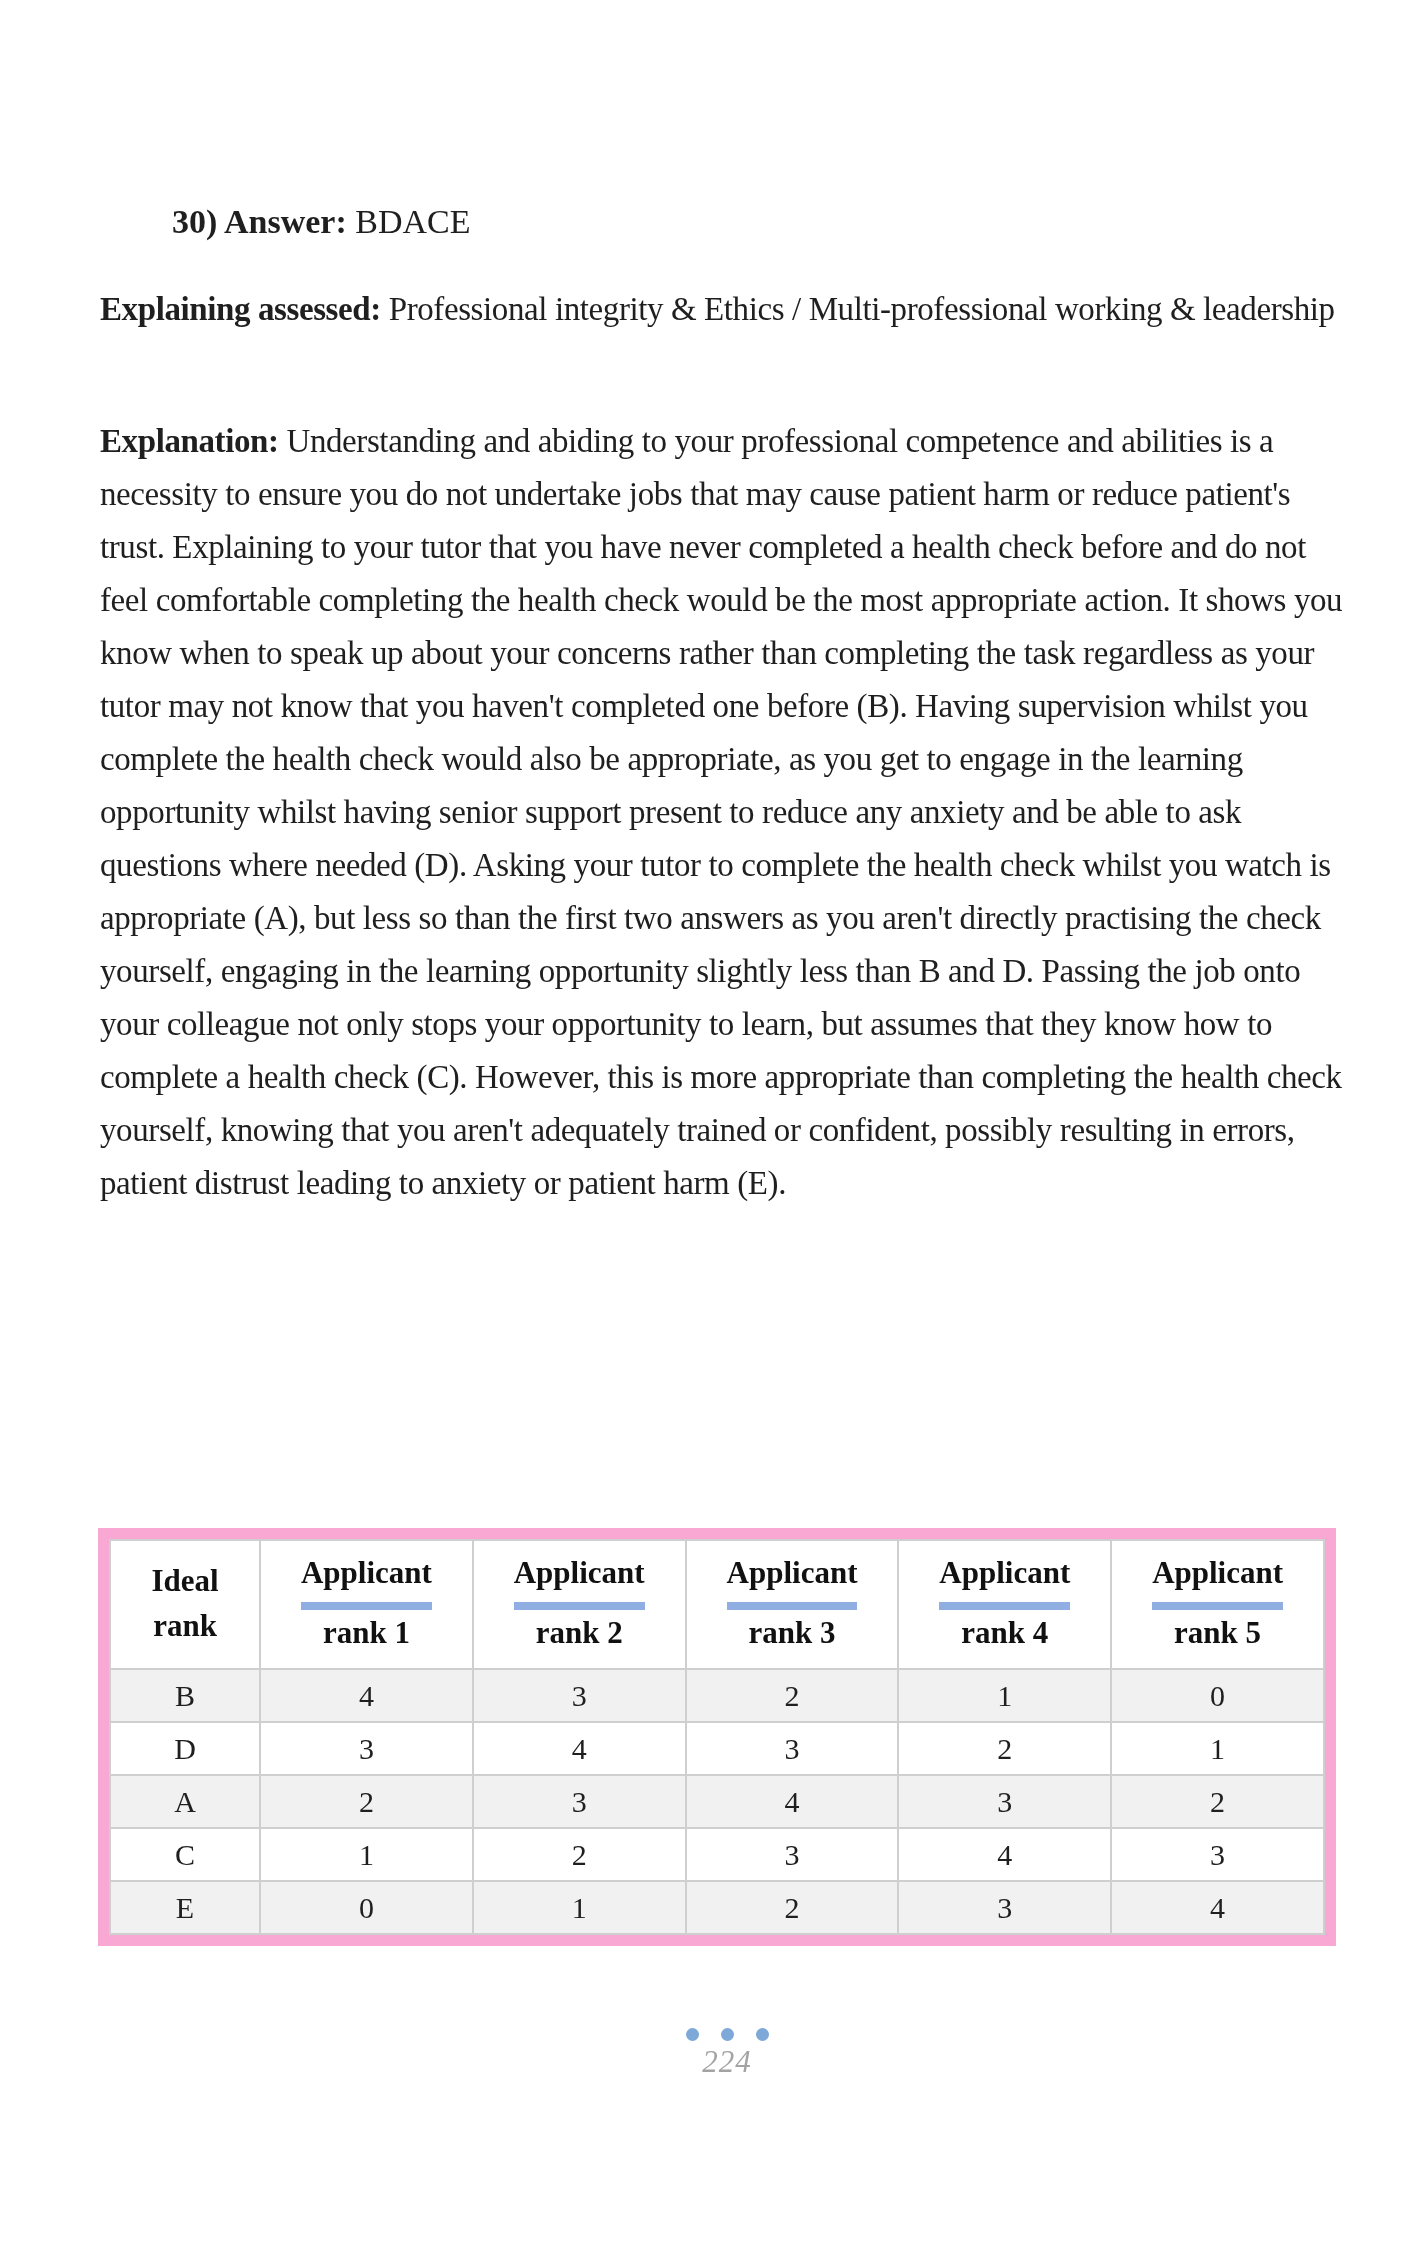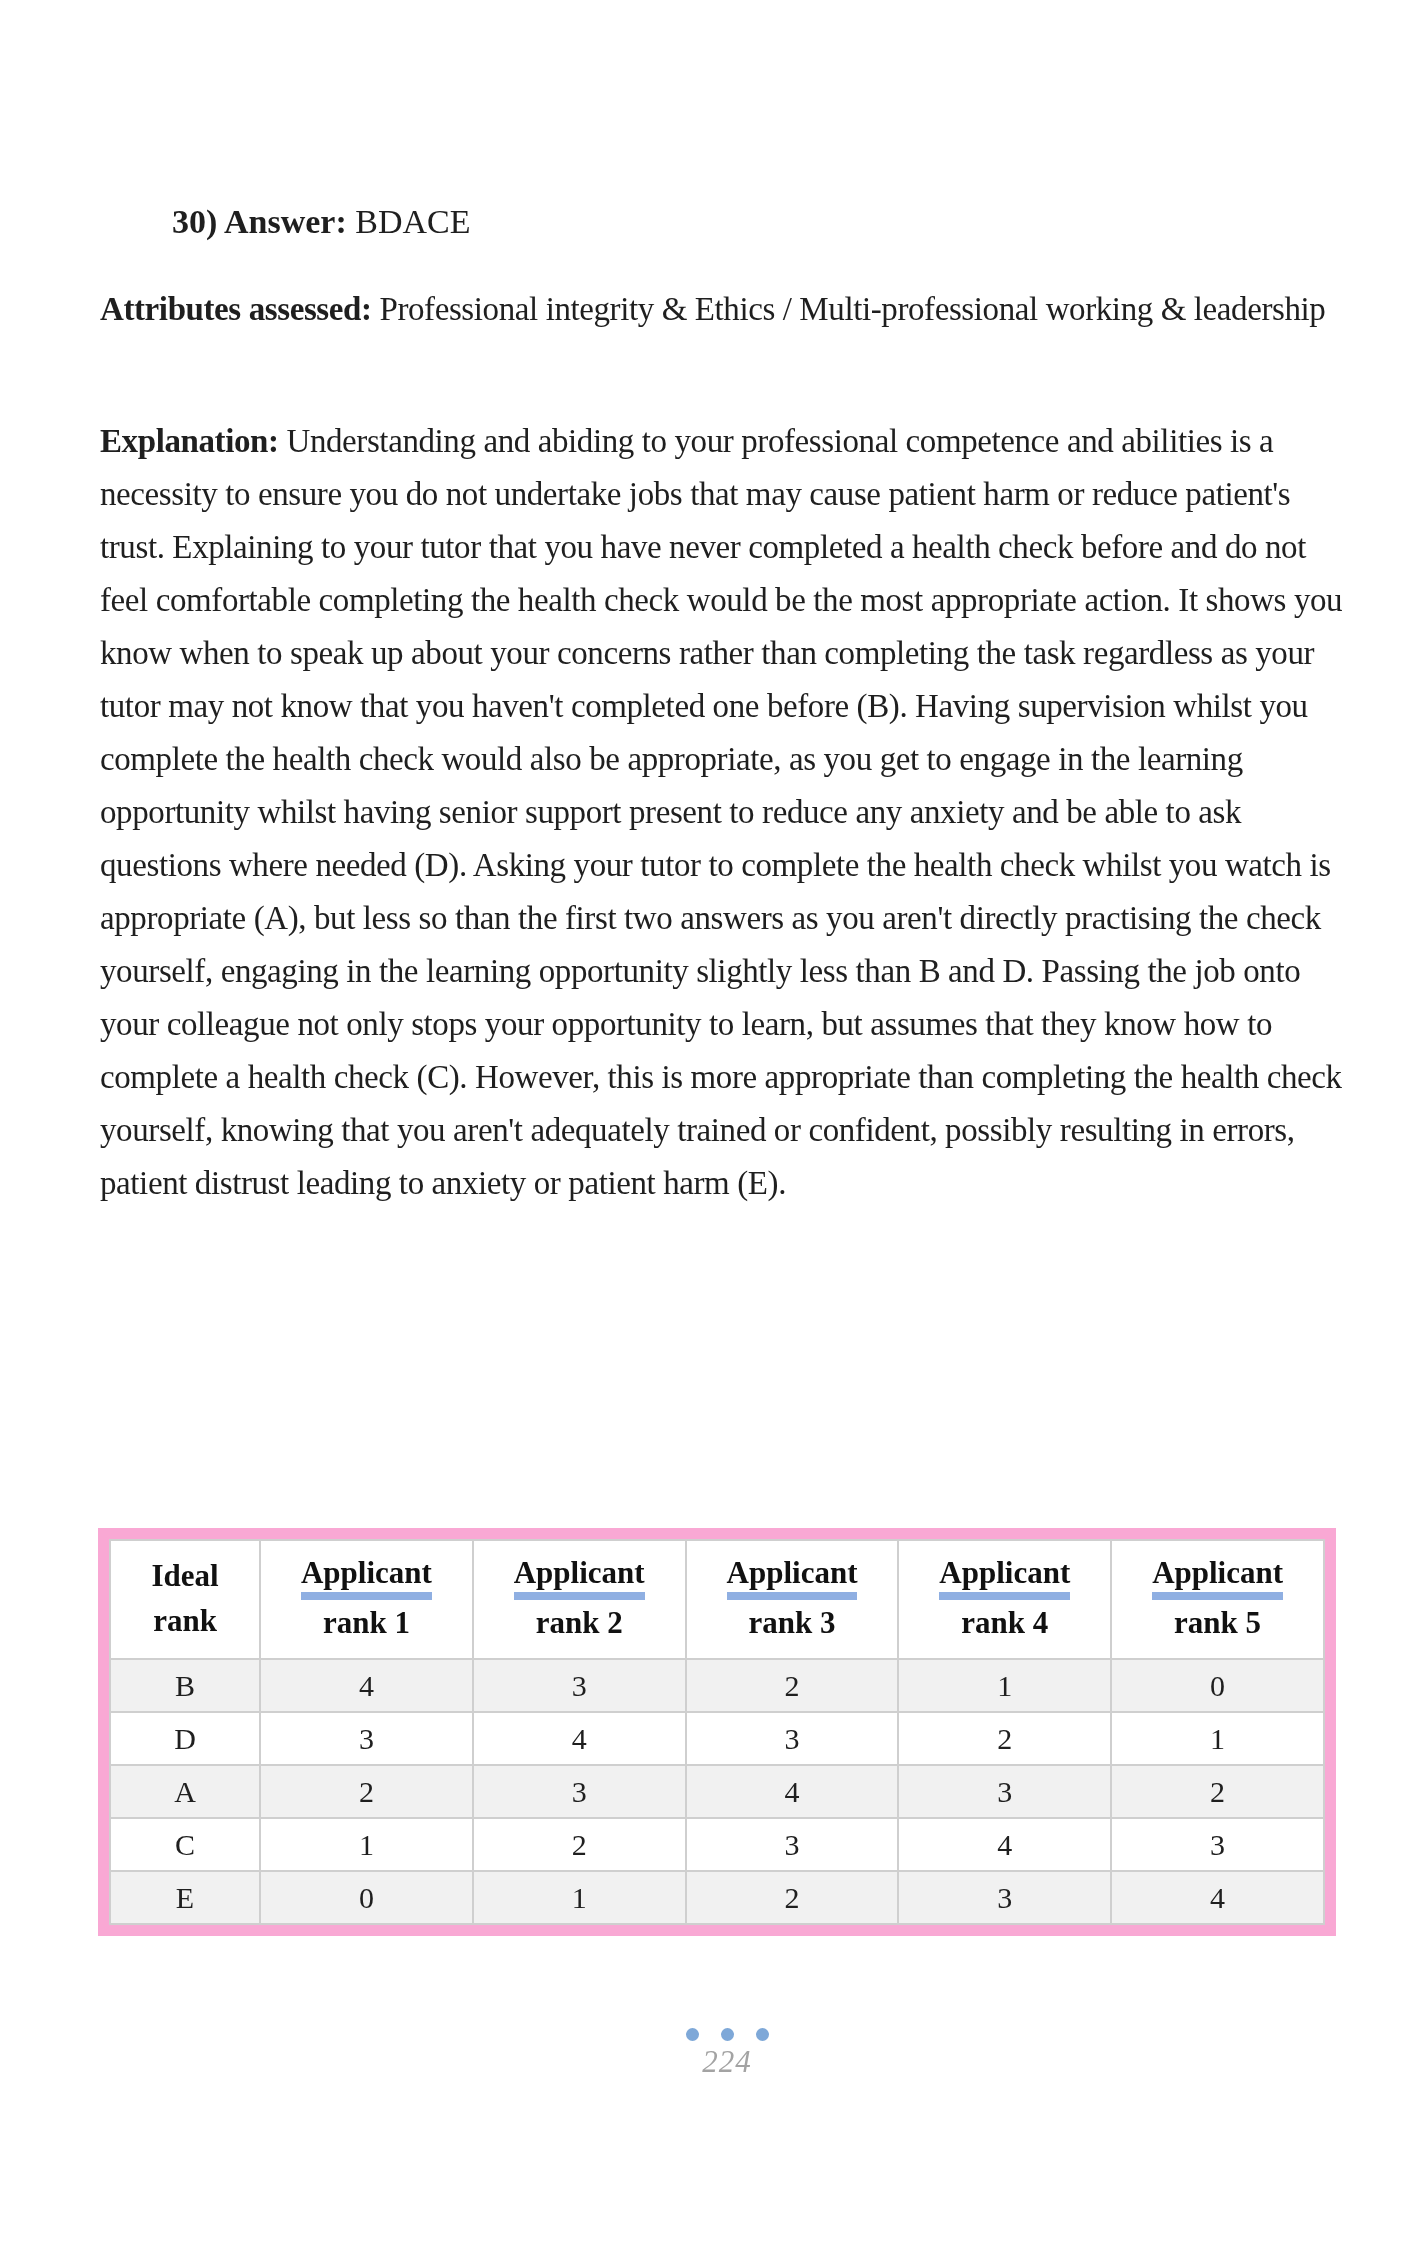--- a/index.html
+++ b/index.html
@@ -50,21 +50,21 @@
     font-size:31px; font-weight:700; color:#111;
     padding:10px 0 12px 0;
     background:#ffffff;
     height:92px;
   }
   table.rank-table col.first { width:150px; }
   .h-top { display:block; line-height:44px; }
   .h-top .ul-wrap {
     display:inline-block;
     border-bottom:8px solid #8fafe2;
-    padding-bottom:1px;
+    padding-bottom:11px;
     line-height:36px;
   }
   .h-bottom { display:block; line-height:46px; }
   table.rank-table td {
     font-size:30px;
     height:51px;
     padding:0;
     background:#ffffff;
   }
   table.rank-table tr.shaded td { background:#f1f1f1; }
@@ -95,21 +95,21 @@
 <body>
 
 <div class="page">
 
   <div class="q-heading">
     <b>30) Answer:</b>
     <span>BDACE</span>
   </div>
 
   <div class="attributes-block">
-    <p class="body-text"><b>Attributes assessed:</b> <span>Professional integrity &amp; Ethics / Multi-professional working &amp; leadership</span></p>
+    <p class="body-text"><b>Explaining assessed:</b> <span>Professional integrity &amp; Ethics / Multi-professional working &amp; leadership</span></p>
   </div>
 
   <div class="explanation-block">
     <p class="body-text"><b>Explanation:</b> <span>Understanding and abiding to your professional competence and abilities is a necessity to ensure you do not undertake jobs that may cause patient harm or reduce patient's trust. Explaining to your tutor that you have never completed a health check before and do not feel comfortable completing the health check would be the most appropriate action. It shows you know when to speak up about your concerns rather than completing the task regardless as your tutor may not know that you haven't completed one before (B). Having supervision whilst you complete the health check would also be appropriate, as you get to engage in the learning opportunity whilst having senior support present to reduce any anxiety and be able to ask questions where needed (D). Asking your tutor to complete the health check whilst you watch is appropriate (A), but less so than the first two answers as you aren't directly practising the check yourself, engaging in the learning opportunity slightly less than B and D. Passing the job onto your colleague not only stops your opportunity to learn, but assumes that they know how to complete a health check (C). However, this is more appropriate than completing the health check yourself, knowing that you aren't adequately trained or confident, possibly resulting in errors, patient distrust leading to anxiety or patient harm (E).</span></p>
   </div>
 
   <div class="table-frame">
     <table class="rank-table">
       <colgroup>
           <col class="first">

